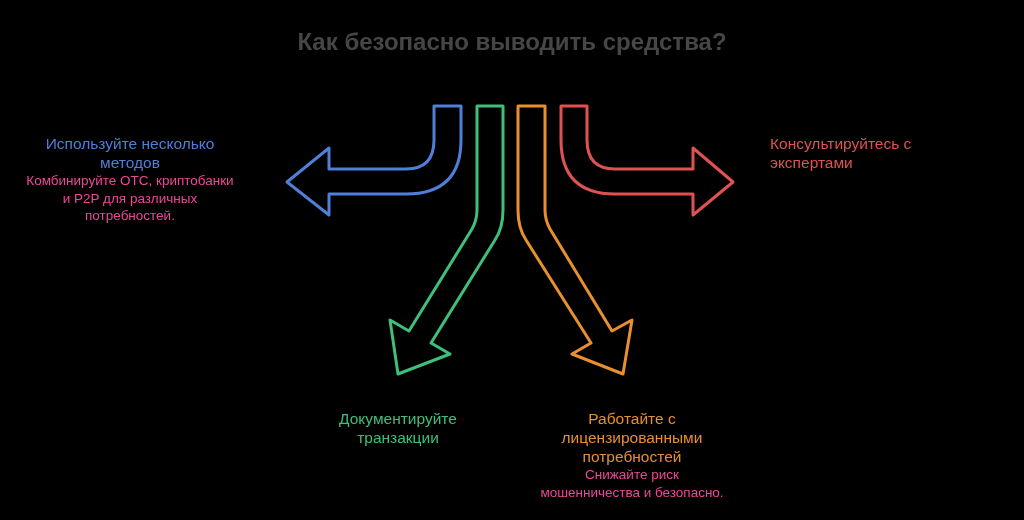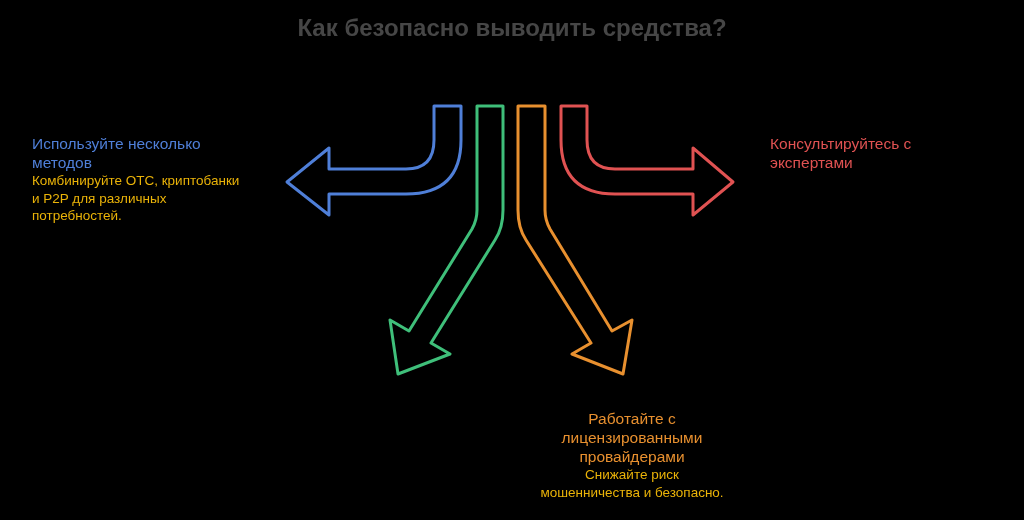--- a/index.html
+++ b/index.html
@@ -1,22 +1,22 @@
 <!DOCTYPE html>
 <html><head>
 <meta charset="utf-8">
 <style>
   html, body { margin:0; padding:0; background:#000; }
   body { width:1024px; height:520px; position:relative; overflow:hidden; font-family:"Liberation Sans", sans-serif; }
-  .title { position:absolute; left:0; top:14px; width:1024px; text-align:center; font-size:24px; font-weight:bold; color:#464646; }
+  .title { position:absolute; left:0; top:28px; width:1024px; text-align:center; font-size:24px; font-weight:bold; color:#464646; }
   svg.arrows { position:absolute; left:0; top:0; }
   .block { position:absolute; font-size:15px; line-height:18px; }
   .block .head { font-size:15.5px; line-height:19px; }
-  .block .desc { color:#eab308; font-size:13.5px; line-height:17.5px; }
-  .b-blue { left:32px; top:134px; width:212px; text-align:left; }
+  .block .desc { color:#ec4899; font-size:13.5px; line-height:17.5px; }
+  .b-blue { left:24px; top:134px; width:212px; text-align:center; }
   .b-red { left:770px; top:134px; width:200px; text-align:left;text-decoration:underline; }
   .b-green { left:298px; top:409px; width:200px; text-align:center; }
   .b-orange { left:534px; top:409px; width:196px; text-align:center; }
 </style>
 </head>
 <body>
 
 <div class="title">Как безопасно выводить средства?</div>
 
 <svg class="arrows" width="1024" height="520" viewBox="0 0 1024 520">
@@ -29,18 +29,19 @@
 <div class="block b-blue">
   <div class="head" style="color:#4f7fd8">Используйте несколько методов</div>
   <div class="desc">Комбинируйте OTC, криптобанки и P2P для различных потребностей.</div>
 </div>
 
 <div class="block b-red">
   <div class="head" style="color:#e05252">Консультируйтесь с экспертами</div>
 </div>
 
 <div class="block b-green">
+  <div class="head" style="color:#3fbf7a">Документируйте транзакции</div>
 </div>
 
 <div class="block b-orange">
-  <div class="head" style="color:#e8902f">Работайте с лицензированными провайдерами</div>
+  <div class="head" style="color:#e8902f">Работайте с лицензированными потребностей</div>
   <div class="desc">Снижайте риск мошенничества и безопасно.</div>
 </div>
 
 </body></html>

